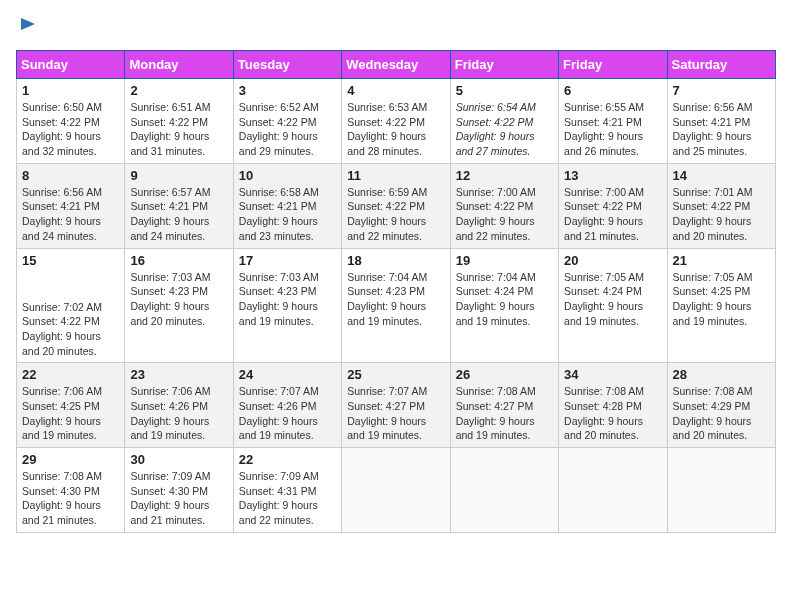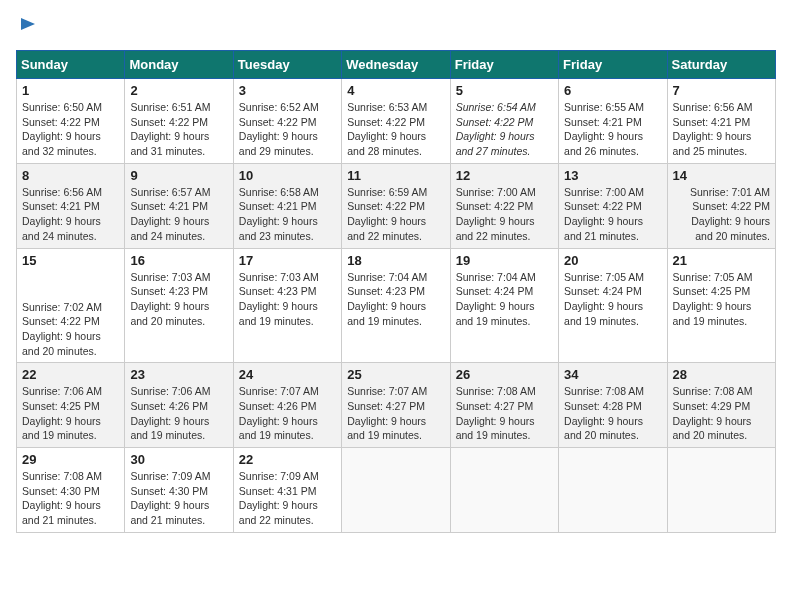--- a/index.html
+++ b/index.html
@@ -44,21 +44,21 @@
       font-size: 16px;
       font-weight: normal;
       color: #555;
     }
     .calendar {
       width: 100%;
       border-collapse: collapse;
       font-size: 11px;
     }
     .calendar thead tr th {
-      background-color: #0f766e;
+      background-color: #d946ef;
       color: #fff;
       padding: 6px 4px;
       text-align: left;
       font-size: 13px;
       font-weight: bold;
       border: 1px solid #1a5fa8;
     }
     .calendar tbody tr td {
       vertical-align: top;
       padding: 4px 5px;
@@ -212,21 +212,21 @@
         </td>
         <td>
           <span class="day-num">13</span>
           <div class="day-info" style="white-space: pre-line;">Sunrise: 7:00 AM
 Sunset: 4:22 PM
 Daylight: 9 hours
 and 21 minutes.</div>
         </td>
         <td>
           <span class="day-num">14</span>
-          <div class="day-info" style="white-space: pre-line; text-align: right;">Sunrise: 7:01 AM
+          <div class="day-info" style="white-space: pre-line;">Sunrise: 7:01 AM
 Sunset: 4:22 PM
 Daylight: 9 hours
 and 20 minutes.</div>
         </td>
       </tr>
       <tr>
         <td>
           <span class="day-num">15</span>
           <div class="day-info" style="white-space: pre-line; margin-top: 32px;">Sunrise: 7:02 AM
 Sunset: 4:22 PM

